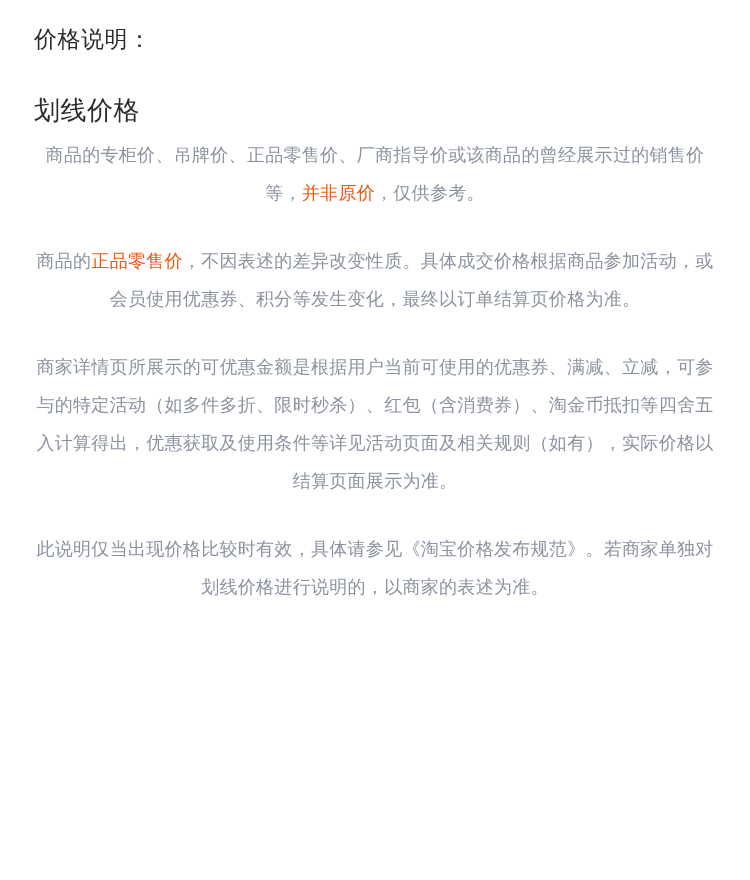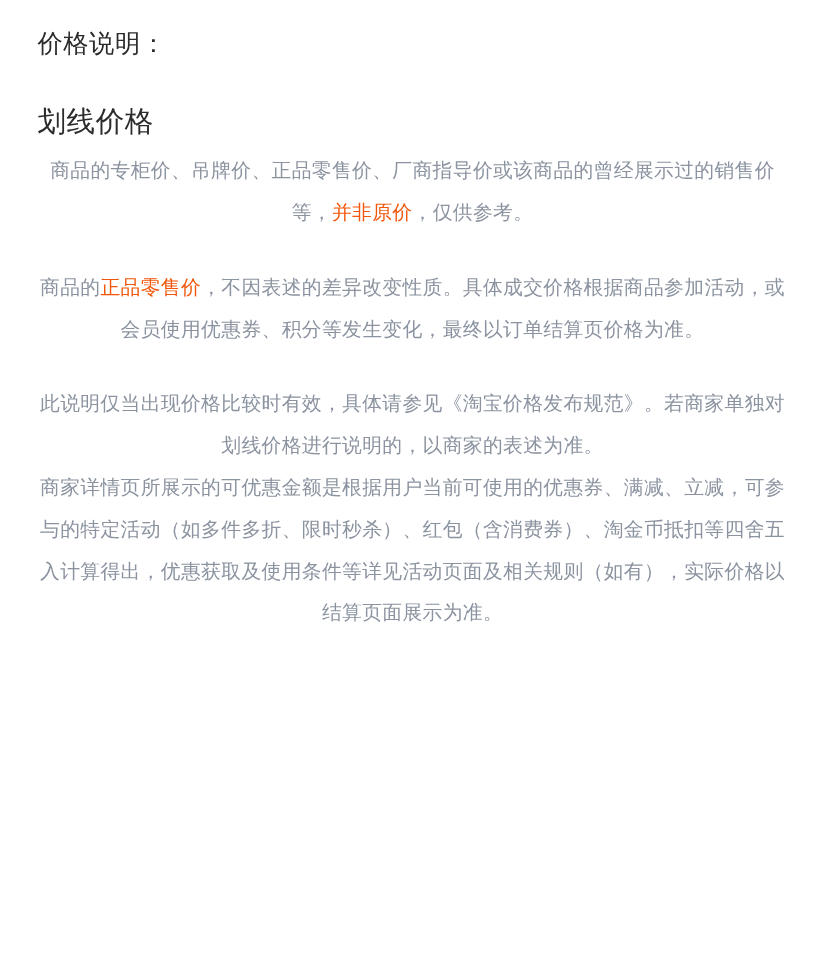--- a/index.html
+++ b/index.html
@@ -67,17 +67,17 @@
       <span>商品的专柜价、吊牌价、正品零售价、厂商指导价或该商品的曾经展示过的销售价等，</span><span class="hl">并非原价</span><span>，仅供参考。</span>
     </p>
   </div>
 
   <div class="section">
     <p class="para">
       <span>商品的</span><span class="hl">正品零售价</span><span>，不因表述的差异改变性质。具体成交价格根据商品参加活动，或会员使用优惠券、积分等发生变化，最终以订单结算页价格为准。</span>
     </p>
   </div>
 
+  <p class="para block">商家详情页所展示的可优惠金额是根据用户当前可使用的优惠券、满减、立减，可参与的特定活动（如多件多折、限时秒杀）、红包（含消费券）、淘金币抵扣等四舍五入计算得出，优惠获取及使用条件等详见活动页面及相关规则（如有），实际价格以结算页面展示为准。</p>
+
   <p class="para">此说明仅当出现价格比较时有效，具体请参见《淘宝价格发布规范》。若商家单独对划线价格进行说明的，以商家的表述为准。</p>
-
-  <p class="para block">商家详情页所展示的可优惠金额是根据用户当前可使用的优惠券、满减、立减，可参与的特定活动（如多件多折、限时秒杀）、红包（含消费券）、淘金币抵扣等四舍五入计算得出，优惠获取及使用条件等详见活动页面及相关规则（如有），实际价格以结算页面展示为准。</p>
 
 </div>
 
 </body></html>

